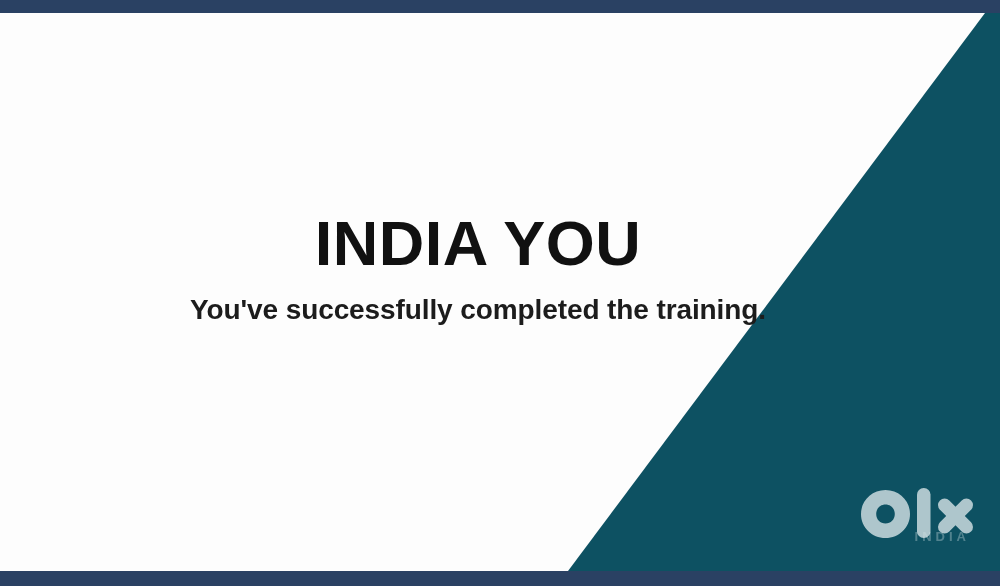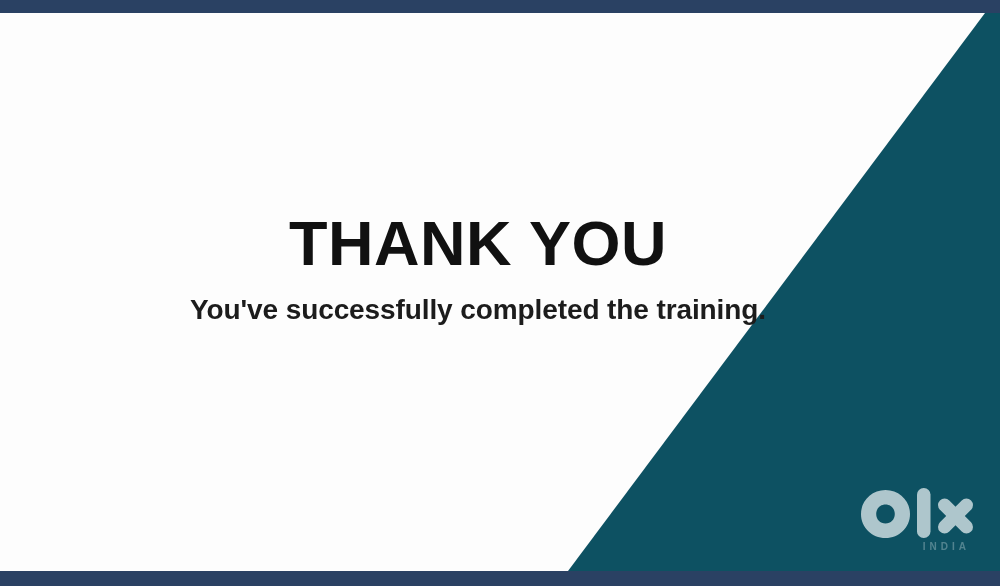--- a/index.html
+++ b/index.html
@@ -94,45 +94,45 @@
     position: absolute;
     right: 24px;
     bottom: 25px;
     z-index: 20;
     opacity: 0.80;
     pointer-events: none;
   }
   #olx-india-sublabel {
     position: absolute;
     right: 30px;
-    bottom: 19px;
+    bottom: 27px;
     z-index: 21;
     font-family: "Liberation Sans", sans-serif;
-    font-size: 10px;
+    font-size: 13px;
     font-weight: 600;
     letter-spacing: 4px;
     color: rgba(215, 228, 231, 0.34);
     text-align: center;
   }
 </style>
 </head>
 <body>
 
 <div id="slide-root">
 
   <div id="frame-bar-top" class="frame-bar"></div>
 
   <div id="slide-canvas">
 
     <svg id="teal-wedge" viewBox="0 0 1000 558" preserveAspectRatio="none">
       <polygon points="985,0 1000,0 1000,558 568,558" fill="#0d5162"></polygon>
     </svg>
 
     <div id="headline-block">
-      <h1 id="thank-you-heading">THANK YOU</h1>
+      <h1 id="thank-you-heading">INDIA YOU</h1>
       <p id="completion-subtitle">You've successfully completed the training.</p>
     </div>
 
     <svg id="olx-watermark" width="118" height="62" viewBox="0 0 118 62">
       <g fill="#d7e4e7">
         <path d="M27.5 6 C13.8 6 3 16.6 3 30 C3 43.4 13.8 54 27.5 54 C41.2 54 52 43.4 52 30 C52 16.6 41.2 6 27.5 6 Z M27.5 20.5 C32.8 20.5 36.8 24.6 36.8 30 C36.8 35.4 32.8 39.5 27.5 39.5 C22.2 39.5 18.2 35.4 18.2 30 C18.2 24.6 22.2 20.5 27.5 20.5 Z"></path>
         <rect x="59" y="4" width="13.5" height="50" rx="6.6"></rect>
         <g transform="translate(97.5,32)">
           <rect x="-22" y="-6.6" width="44" height="13.2" rx="6.6" transform="rotate(45)"></rect>
           <rect x="-22" y="-6.6" width="44" height="13.2" rx="6.6" transform="rotate(-45)"></rect>

